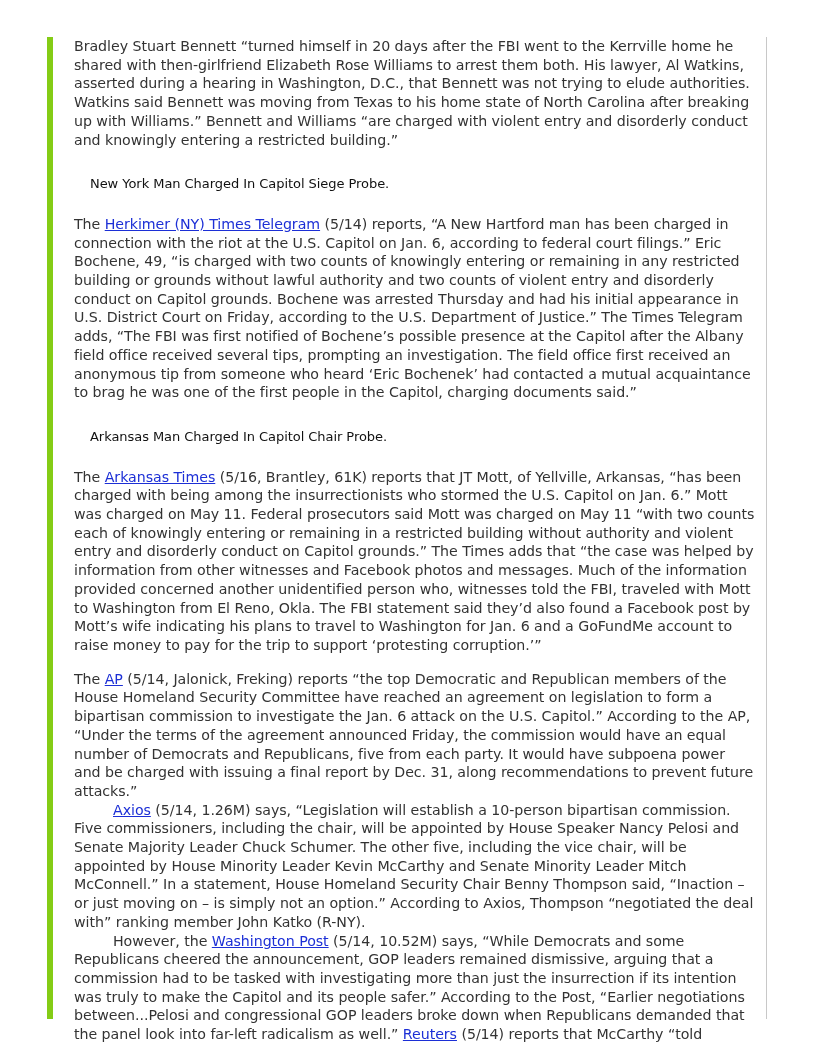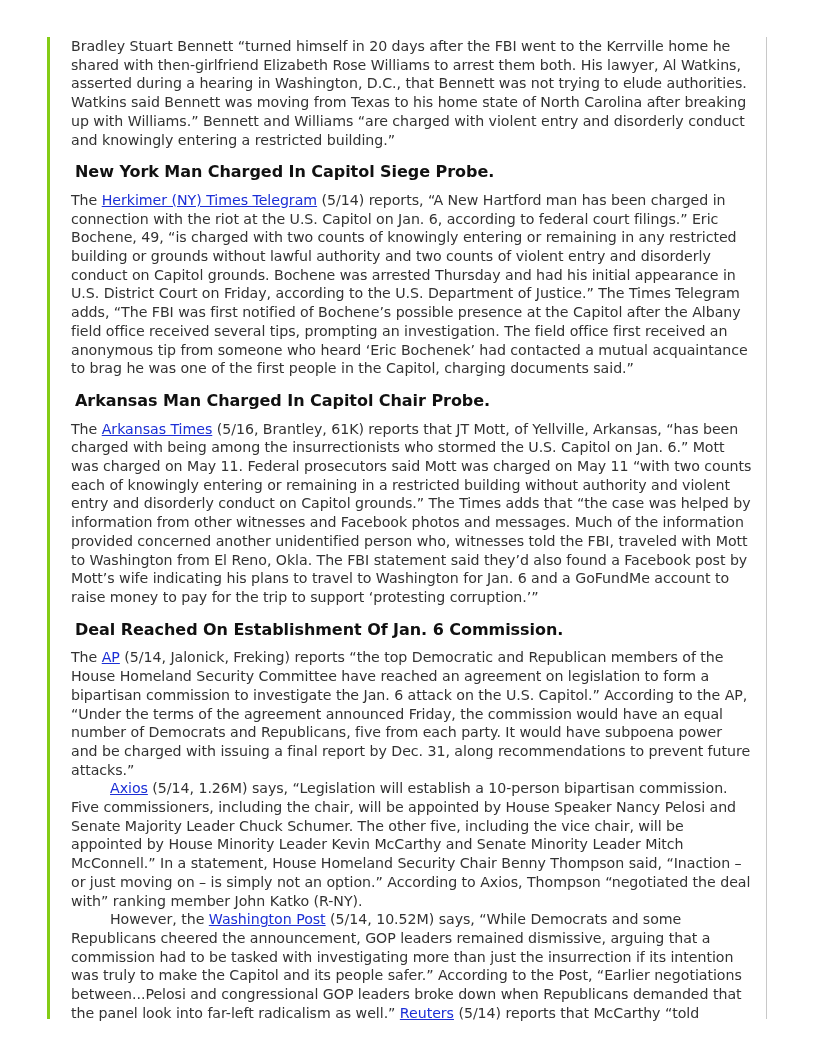--- a/index.html
+++ b/index.html
@@ -14,44 +14,44 @@
       overflow: hidden;
       font-family: "DejaVu Sans", sans-serif;
       color: #333333;
     }
     .page {
       position: absolute;
       left: 47px;
       top: 37px;
       width: 720px;
       height: 982px;
-      border-left: 3px solid #84cc16;
+      border-left: 6px solid #84cc16;
       border-right: 1px solid #c8c8c8;
       box-sizing: border-box;
     }
     .content {
       position: absolute;
       left: 21px;
       top: 0px;
       width: 682px;
       font-size: 14.2px;
       line-height: 18.7px;
       letter-spacing: -0.05px;
     }
     .para {
       margin: 0;
     }
     .para.indent {
       text-indent: 39px;
     }
     .heading {
-      margin: 4px;
-      font-weight: bold;
+      margin: 16px;
+      font-weight: normal;
       color: #111111;
-      font-size: 16px;
+      font-size: 13px;
       line-height: 18.7px;
     }
     .gap-before-heading {
       height: 10px;
     }
     .gap-after-heading {
       height: 5px;
     }
     a.link {
       color: #1a0dab;
@@ -71,20 +71,19 @@
     <h3 class="heading">New York Man Charged In Capitol Siege Probe.</h3>
     <div class="gap-after-heading"></div>
     <p class="para"><span>The </span><a class="link" href="#">Herkimer (NY) Times Telegram</a><span> (5/14) reports, “A New Hartford man has been charged in connection with the riot at the U.S. Capitol on Jan. 6, according to federal court filings.” Eric Bochene, 49, “is charged with two counts of knowingly entering or remaining in any restricted building or grounds without lawful authority and two counts of violent entry and disorderly conduct on Capitol grounds. Bochene was arrested Thursday and had his initial appearance in U.S. District Court on Friday, according to the U.S. Department of Justice.” The Times Telegram adds, “The FBI was first notified of Bochene’s possible presence at the Capitol after the Albany field office received several tips, prompting an investigation. The field office first received an anonymous tip from someone who heard ‘Eric Bochenek’ had contacted a mutual acquaintance to brag he was one of the first people in the Capitol, charging documents said.”</span></p>
 
     <div class="gap-before-heading"></div>
     <h3 class="heading">Arkansas Man Charged In Capitol Chair Probe.</h3>
     <div class="gap-after-heading"></div>
     <p class="para"><span>The </span><a class="link" href="#">Arkansas Times</a><span> (5/16, Brantley, 61K) reports that JT Mott, of Yellville, Arkansas, “has been charged with being among the insurrectionists who stormed the U.S. Capitol on Jan. 6.” Mott was charged on May 11. Federal prosecutors said Mott was charged on May 11 “with two counts each of knowingly entering or remaining in a restricted building without authority and violent entry and disorderly conduct on Capitol grounds.” The Times adds that “the case was helped by information from other witnesses and Facebook photos and messages. Much of the information provided concerned another unidentified person who, witnesses told the FBI, traveled with Mott to Washington from El Reno, Okla. The FBI statement said they’d also found a Facebook post by Mott’s wife indicating his plans to travel to Washington for Jan. 6 and a GoFundMe account to raise money to pay for the trip to support ‘protesting corruption.’”</span></p>
 
     <div class="gap-before-heading"></div>
-    <h3 class="heading">Deal Reached On Establishment Of Jan. 6 Commission.</h3>
     <div class="gap-after-heading"></div>
     <p class="para"><span>The </span><a class="link" href="#">AP</a><span> (5/14, Jalonick, Freking) reports “the top Democratic and Republican members of the House Homeland Security Committee have reached an agreement on legislation to form a bipartisan commission to investigate the Jan. 6 attack on the U.S. Capitol.” According to the AP, “Under the terms of the agreement announced Friday, the commission would have an equal number of Democrats and Republicans, five from each party. It would have subpoena power and be charged with issuing a final report by Dec. 31, along recommendations to prevent future attacks.”</span></p>
     <p class="para indent"><span></span><a class="link" href="#">Axios</a><span> (5/14, 1.26M) says, “Legislation will establish a 10-person bipartisan commission. Five commissioners, including the chair, will be appointed by House Speaker Nancy Pelosi and Senate Majority Leader Chuck Schumer. The other five, including the vice chair, will be appointed by House Minority Leader Kevin McCarthy and Senate Minority Leader Mitch McConnell.” In a statement, House Homeland Security Chair Benny Thompson said, “Inaction – or just moving on – is simply not an option.” According to Axios, Thompson “negotiated the deal with” ranking member John Katko (R-NY).</span></p>
     <p class="para indent"><span>However, the </span><a class="link" href="#">Washington Post</a><span> (5/14, 10.52M) says, “While Democrats and some Republicans cheered the announcement, GOP leaders remained dismissive, arguing that a commission had to be tasked with investigating more than just the insurrection if its intention was truly to make the Capitol and its people safer.” According to the Post, “Earlier negotiations between...Pelosi and congressional GOP leaders broke down when Republicans demanded that the panel look into far-left radicalism as well.” </span><a class="link" href="#">Reuters</a><span> (5/14) reports that McCarthy “told</span></p>
 
   </div>
 </div>
 
 </body></html>

